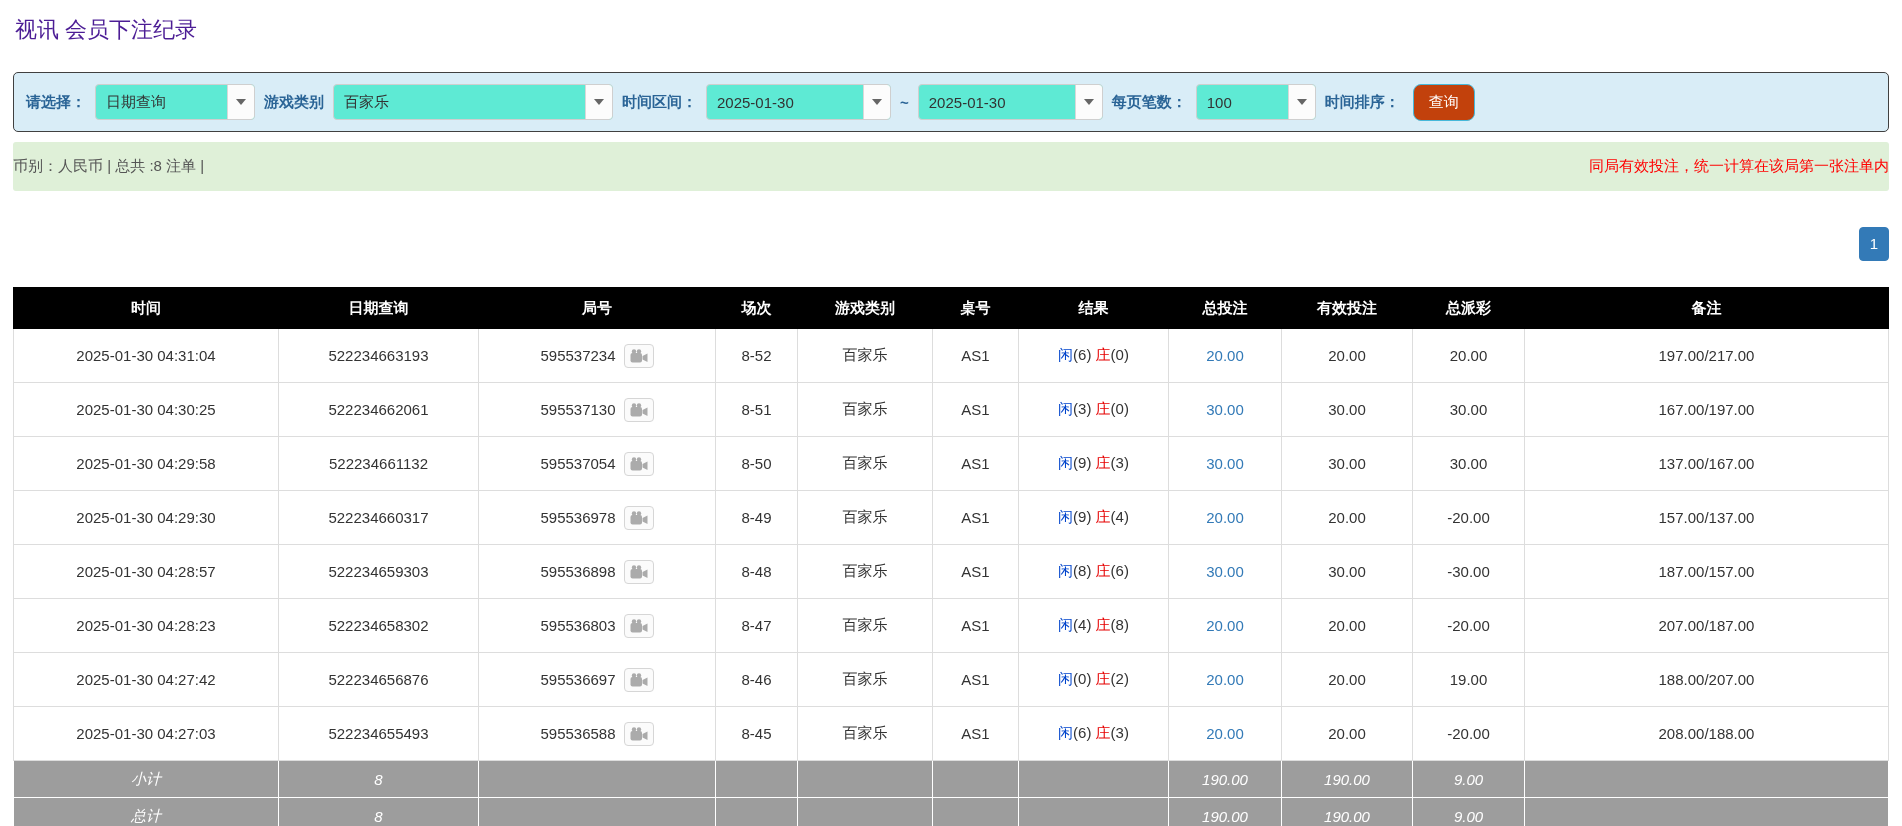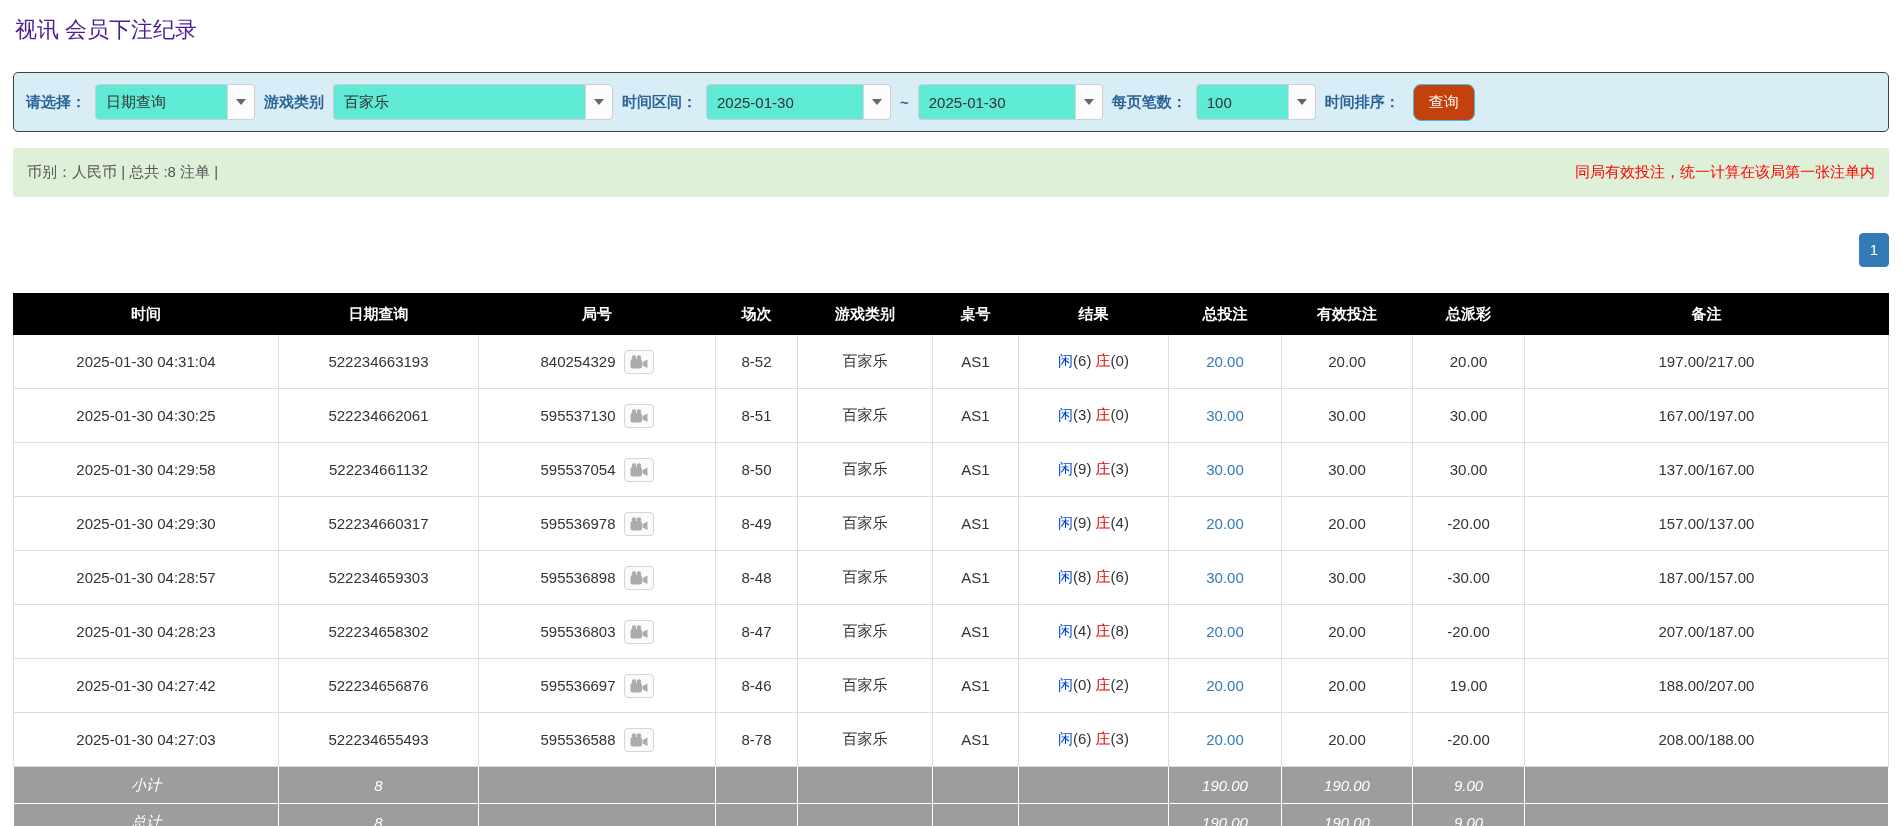--- a/index.html
+++ b/index.html
@@ -50,23 +50,23 @@
   .tilde { color: #2a6496; font-weight: bold; font-size: 15px; }
   .btn-search {
     height: 37px; padding: 0 15px; margin-left: 4px; flex: none;
     background: #c2410c; border: 1px solid #46b8da; border-radius: 8px;
     color: #fff; font-size: 15px; cursor: pointer;
     font-family: "Liberation Sans", "DejaVu Sans", sans-serif;
   }
 
   
   .summary-bar {
-    margin-top: 16px; background: #dff0d8; border-radius: 3px;
+    margin-top: 10px; background: #dff0d8; border-radius: 3px;
     display: flex; align-items: center; justify-content: space-between;
-    padding: 0 14px; height: 49px; font-size: 15px;
+    padding: 0 0; height: 49px; font-size: 15px;
   }
   .summary-left { color: #555; }
   .summary-note { color: #ff0000; }
 
   
   .pagination-top { margin-top: 36px; text-align: right; }
   .pagination-bottom { margin-top: 14px; text-align: right; }
   .page-btn {
     display: inline-block; min-width: 30px; height: 34px; line-height: 32px;
     background: #337ab7; border: 1px solid #337ab7; border-radius: 4px;
@@ -190,21 +190,21 @@
             <th>有效投注</th>
             <th>总派彩</th>
             <th>备注</th>
           </tr>
       </thead>
       <tbody>
           <tr>
             <td>2025-01-30 04:31:04</td>
             <td>522234663193</td>
             <td><span class="round-cell-inner">
-                <span>840254329</span>
+                <span>595537234</span>
                 <span class="video-btn">
                   <svg width="18" height="14" viewBox="0 0 18 14">
                     <circle cx="4" cy="2.4" r="2.2" fill="#ababab"></circle>
                     <circle cx="9" cy="2.4" r="2.2" fill="#ababab"></circle>
                     <rect x="0.5" y="4" width="11.5" height="9.5" rx="2" fill="#ababab"></rect>
                     <path d="M12.5 7 L17.5 4.5 V13 L12.5 10.5 Z" fill="#ababab"></path>
                   </svg>
                 </span>
               </span></td>
             <td>8-52</td>
@@ -361,21 +361,21 @@
                 <span>595536588</span>
                 <span class="video-btn">
                   <svg width="18" height="14" viewBox="0 0 18 14">
                     <circle cx="4" cy="2.4" r="2.2" fill="#ababab"></circle>
                     <circle cx="9" cy="2.4" r="2.2" fill="#ababab"></circle>
                     <rect x="0.5" y="4" width="11.5" height="9.5" rx="2" fill="#ababab"></rect>
                     <path d="M12.5 7 L17.5 4.5 V13 L12.5 10.5 Z" fill="#ababab"></path>
                   </svg>
                 </span>
               </span></td>
-            <td>8-78</td>
+            <td>8-45</td>
             <td>百家乐</td>
             <td>AS1</td>
             <td><span class="res-player">闲</span><span>(6)</span> <span class="res-banker">庄</span><span>(3)</span></td>
             <td><span class="bet-link">20.00</span></td>
             <td>20.00</td>
             <td class="neg">-20.00</td>
             <td>208.00/188.00</td>
           </tr>
           <tr class="footer-row">
             <td>小计</td>

